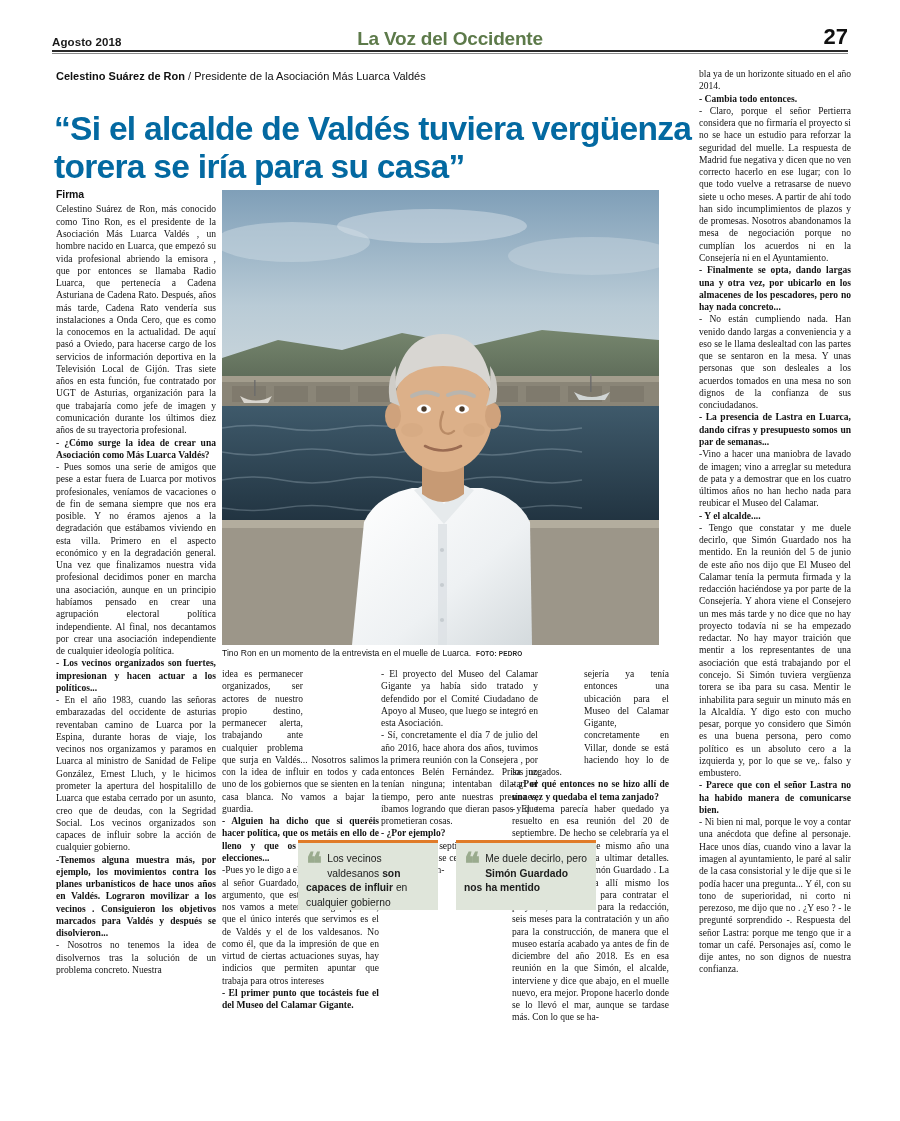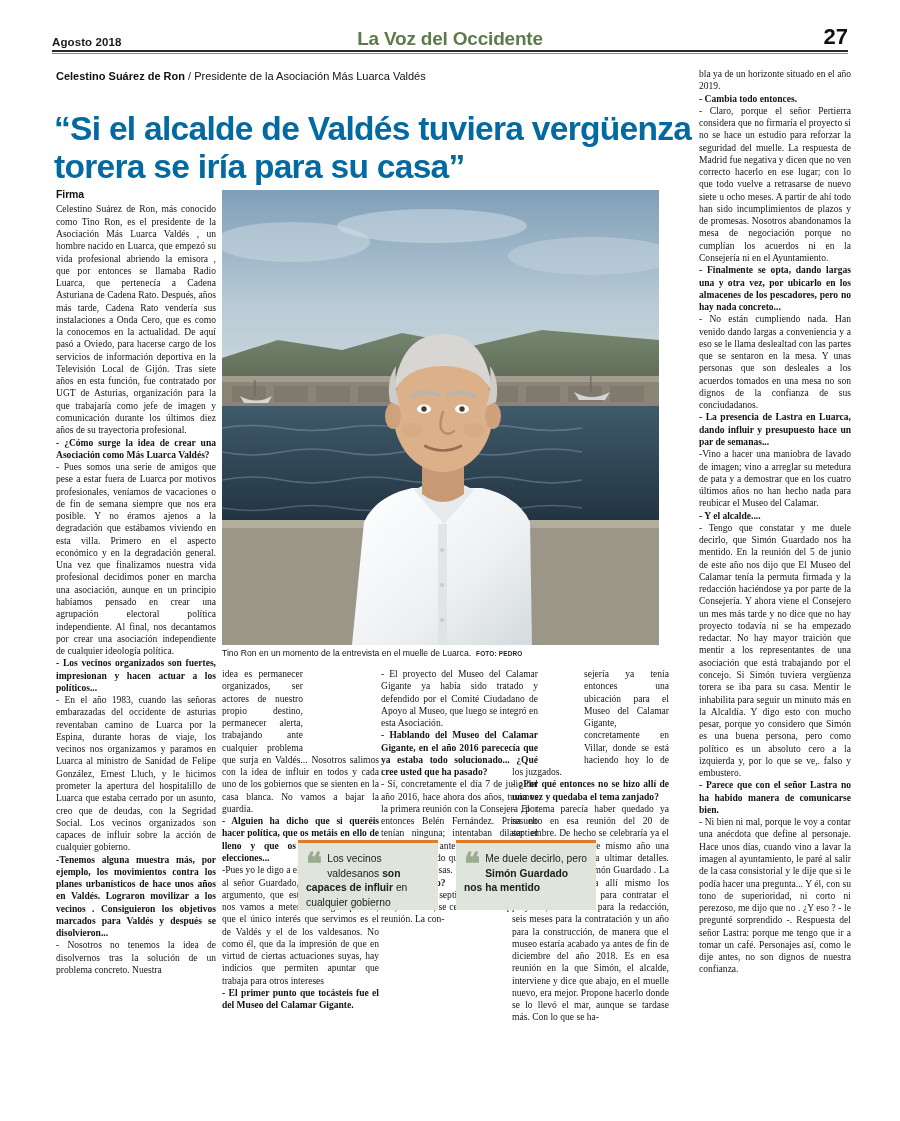--- a/index.html
+++ b/index.html
@@ -276,38 +276,37 @@
   <div class="col" id="c2">
       <div class="float-block"></div>
       <p>idea es permanecer organizados, ser actores de nuestro propio destino, permanecer alerta, trabajando ante cualquier problema que surja en Valdés... Nosotros salimos con la idea de influir en todos y cada uno de los gobiernos que se sienten en la casa blanca. No vamos a bajar la guardia.</p>
       <p class="q">- Alguien ha dicho que si queréis hacer política, que os metáis  en ello de lleno y que os presentéis a las elecciones...</p>
       <p>-Pues yo le digo a ellos y especialmente</p>
       <p>al señor Guardado, que suele usar ese argumento, que esté tranquilo, que no nos vamos a meter en ningún partido, que el único interés que servimos es el de Valdés y el de los valdesanos. No como él, que da la impresión de que en virtud de ciertas actuaciones suyas, hay indicios que permiten apuntar que trabaja para otros intereses</p>
       <p class="q">- El primer punto que tocásteis fue el del Museo del Calamar Gigante.</p>
     </div>
   <div class="col" id="c3">
       <p>- El proyecto del Museo del Calamar Gigante ya había sido tratado y defendido por el Comité Ciudadano de Apoyo al Museo, que luego se integró en esta Asociación.</p>
-      <p class="q">- Hablando del Museo del Calamar Gigante, en el año 2016 parececía que ya estaba todo solucionado... ¿Qué cree usted que ha pasado?</p>
       <p>- Sí, concretamente el día 7 de julio del año 2016, hace ahora dos años, tuvimos la primera reunión con la Consejera , por entonces Belén Fernández. Prisa no tenían ninguna; intentaban dilatar el tiempo, pero ante nuestras presiones, íbamos logrando que dieran pasos y que prometieran cosas.</p>
       <p class="q">- ¿Por ejemplo?</p>
       <p>- El día 20 de septiembre de ese mismo año, del 2016, se celebró una importante reunión. La con-</p>
     </div>
   <div class="col" id="c4">
       <div class="float-block"></div>
       <p>sejería ya tenía entonces una ubicación para el Museo del Calamar Gigante, concretamente en Villar, donde se está haciendo hoy lo de los juzgados.</p>
       <p class="q">- ¿Por qué entonces no se hizo allí de una vez y quedaba el tema zanjado?</p>
       <p>- El tema parecía haber quedado ya resuelto en esa reunión del 20 de septiembre. De hecho se celebraría ya el 13 de octubre de ese mismo año una segunda reunión para ultimar detalles. La reunión la abre Simón Guardado . La consejería presentaba allí mismo los plazos: cinco meses para contratar el proyecto, tres meses para la redacción, seis meses para la contratación  y un año para la construcción, de manera que el museo estaría acabado ya antes de fin de diciembre del año 2018. Es en esa reunión en la que Simón, el alcalde, interviene y dice que abajo, en el muelle nuevo, era mejor. Propone hacerlo donde se lo llevó el mar, aunque se tardase más. Con lo que se ha-</p>
     </div>
   <div class="col" id="c5">
-      <p>bla ya de un horizonte situado en el  año 2019.</p>
+      <p>bla ya de un horizonte situado en el  año 2014.</p>
       <p class="q">- Cambia todo entonces.</p>
       <p>- Claro, porque el señor Pertierra considera que no firmaría el proyecto si no se hace un estudio para reforzar la seguridad del muelle. La respuesta de Madrid fue negativa y dicen que no ven correcto hacerlo en ese lugar; con lo que todo vuelve a retrasarse de nuevo siete u ocho meses. A partir de ahí todo han sido incumplimientos de plazos y de promesas.  Nosotros abandonamos la mesa de negociación porque no cumplían los acuerdos ni en la Consejería ni en el Ayuntamiento.</p>
       <p class="q">- Finalmente se opta, dando largas una y otra vez, por ubicarlo en los almacenes de los pescadores, pero no hay nada concreto...</p>
       <p>- No están cumpliendo nada. Han venido dando largas a conveniencia y a eso se le llama deslealtad con las partes que se sentaron en la mesa.  Y unas personas que son desleales a los acuerdos tomados en una mesa no son dignos de la confianza de sus conciudadanos.</p>
-      <p class="q">- La presencia de Lastra  en Luarca, dando influir y presupuesto hace un par de semanas...</p>
+      <p class="q">- La presencia de Lastra  en Luarca, dando cifras y presupuesto somos un par de semanas...</p>
       <p>-Vino a hacer una maniobra de lavado de imagen; vino a arreglar su metedura de pata y a demostrar que en los cuatro últimos años no han hecho nada para reubicar el Museo del Calamar.</p>
       <p class="q">-  Y el alcalde....</p>
       <p>- Tengo que constatar y me duele decirlo, que Simón Guardado nos ha mentido. En la reunión del 5 de junio de este año nos dijo que El Museo del Calamar tenía la permuta firmada y la redacción haciéndose ya por parte de la Consejería. Y ahora viene el Consejero un mes más tarde y no dice que no hay proyecto todavía ni se ha empezado redactar.  No hay mayor traición que mentir a los representantes de una asociación que está trabajando por el concejo.  Si Simón tuviera vergüenza  torera se iba para su casa. Mentir le inhabilita para seguir un minuto más en la Alcaldía.  Y digo esto con mucho pesar, porque yo considero que Simón es una buena persona, pero como político es un absoluto cero a la izquierda y, por lo que se ve,. falso y embustero.</p>
       <p class="q">- Parece que con el señor Lastra no ha habido manera de comunicarse bien.</p>
       <p>- Ni bien ni mal, porque le voy a contar una anécdota que define al personaje. Hace unos días, cuando vino a lavar la imagen al ayuntamiento, le paré al salir de la casa consistorial y le dije que si le podía hacer una pregunta... Y él, con su tono de superioridad, ni corto ni perezoso, me dijo que no . ¿Y eso ? - le pregunté sorprendido -. Respuesta del señor Lastra: porque me tengo que ir a tomar un café. Personajes así, como le dije antes, no son dignos de nuestra confianza.</p>
     </div>
 
   <div class="pullquote" id="pq1">
     <span class="qmark">❝</span>
     <span>Los vecinos</span>

